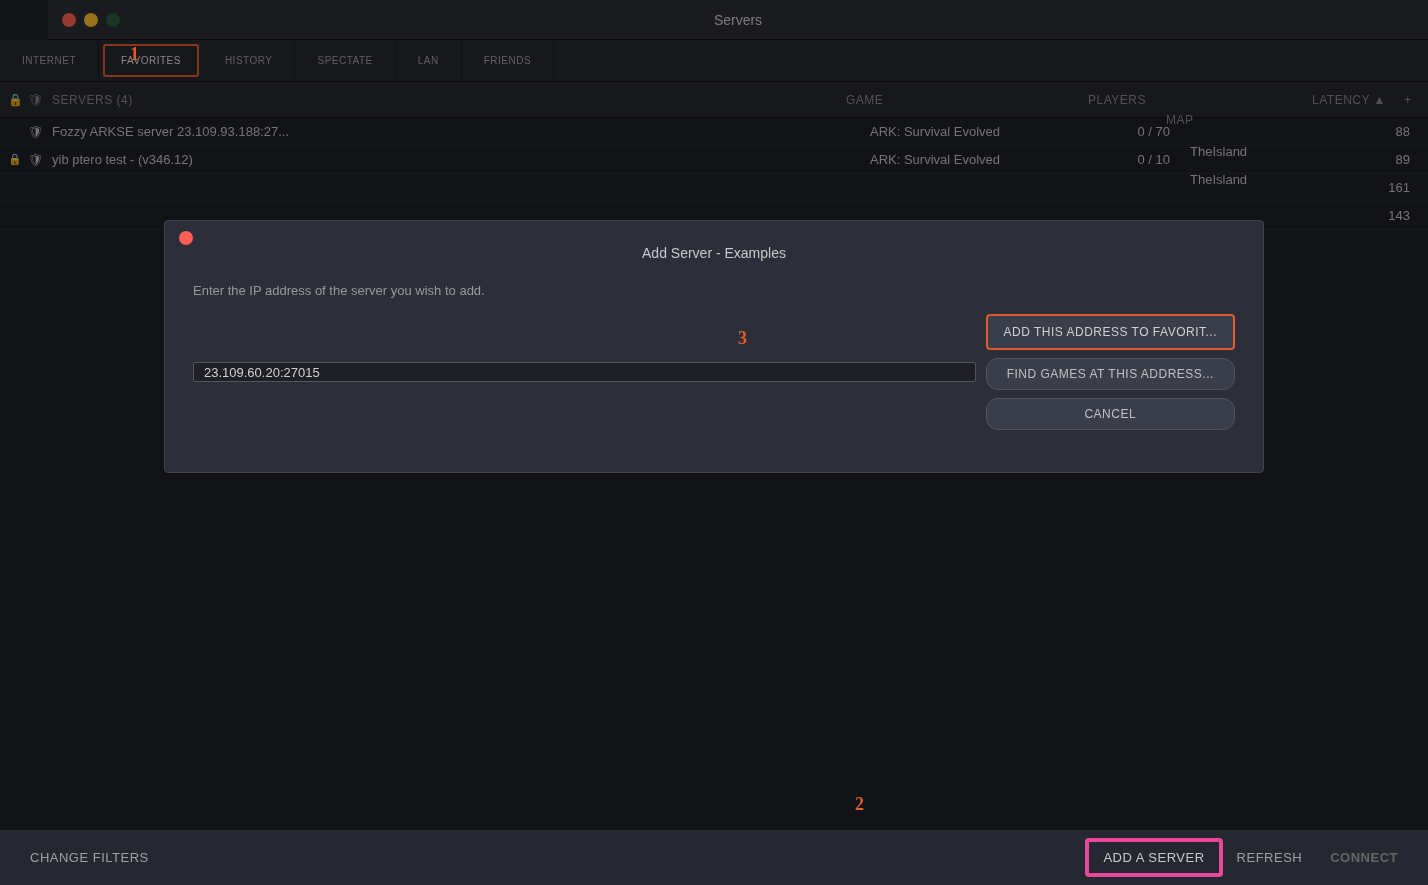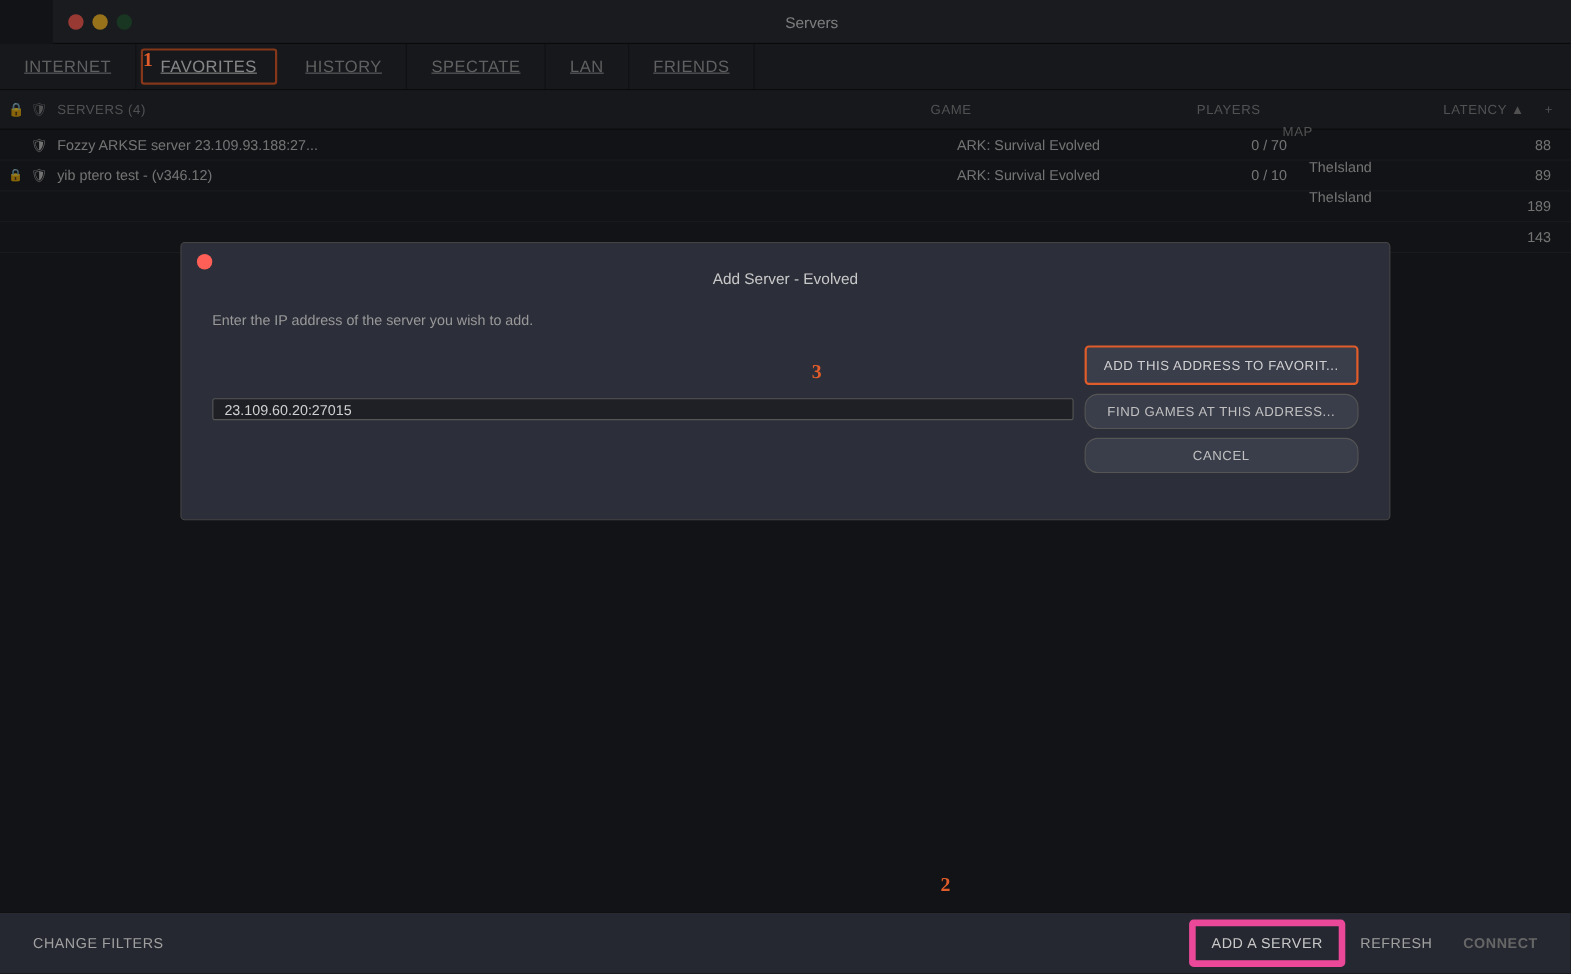--- a/index.html
+++ b/index.html
@@ -50,27 +50,26 @@
       background: #252830;
       display: flex;
       border-bottom: 1px solid #111;
       height: 42px;
       align-items: stretch;
     }
     .tab-item {
       padding: 0 22px;
       display: flex;
       align-items: center;
-      font-size: 15px;
+      font-size: 10px;
       color: #a0a0a0;
       letter-spacing: 0.5px;
       cursor: pointer;
       border-right: 1px solid #1a1c22;
       text-transform: uppercase;
-      text-decoration: underline;
     }
     .tab-item.active {
       color: #e0e0e0;
       border: 2px solid #e05c2a;
       border-radius: 3px;
       margin: 4px 4px;
       padding: 0 16px;
     }
 
     
@@ -226,21 +225,21 @@
       background: transparent;
       border: none;
       color: #a0a0a0;
       font-size: 13px;
       cursor: pointer;
       letter-spacing: 0.5px;
       text-transform: uppercase;
       padding: 8px 14px;
     }
     .bottom-btn.highlighted {
-      border: 6px solid #ec4899;
+      border: 4px solid #ec4899;
       border-radius: 4px;
       color: #c8c8c8;
     }
     .bottom-spacer { flex: 1; }
 
     
     .annotation {
       position: absolute;
       color: #e05c2a;
       font-size: 18px;
@@ -304,38 +303,38 @@
     <div class="col-latency">89</div>
   </div>
 
   <div class="table-row">
     <div class="col-lock"></div>
     <div class="col-icon"></div>
     <div class="col-server"></div>
     <div class="col-game"></div>
     <div class="col-players"></div>
     <div class="col-map"></div>
-    <div class="col-latency">189</div>
+    <div class="col-latency">161</div>
   </div>
 
   <div class="table-row">
     <div class="col-lock"></div>
     <div class="col-icon"></div>
     <div class="col-server"></div>
     <div class="col-game"></div>
     <div class="col-players"></div>
     <div class="col-map"></div>
     <div class="col-latency">143</div>
   </div>
 </div>
 
 <div class="modal-overlay">
   <div class="modal">
     <div class="modal-close-btn"></div>
-    <div class="modal-title">Add Server - Evolved</div>
+    <div class="modal-title">Add Server - Examples</div>
     <div class="modal-description">Enter the IP address of the server you wish to add.</div>
 
     <div class="modal-input-row">
       <input class="modal-input" value="23.109.60.20:27015" type="text" style="">
       <div class="modal-buttons-col">
         <button class="modal-btn-primary">ADD THIS ADDRESS TO FAVORIT...</button>
         <button class="modal-btn-secondary">FIND GAMES AT THIS ADDRESS...</button>
         <button class="modal-btn-secondary">CANCEL</button>
       </div>
     </div>

